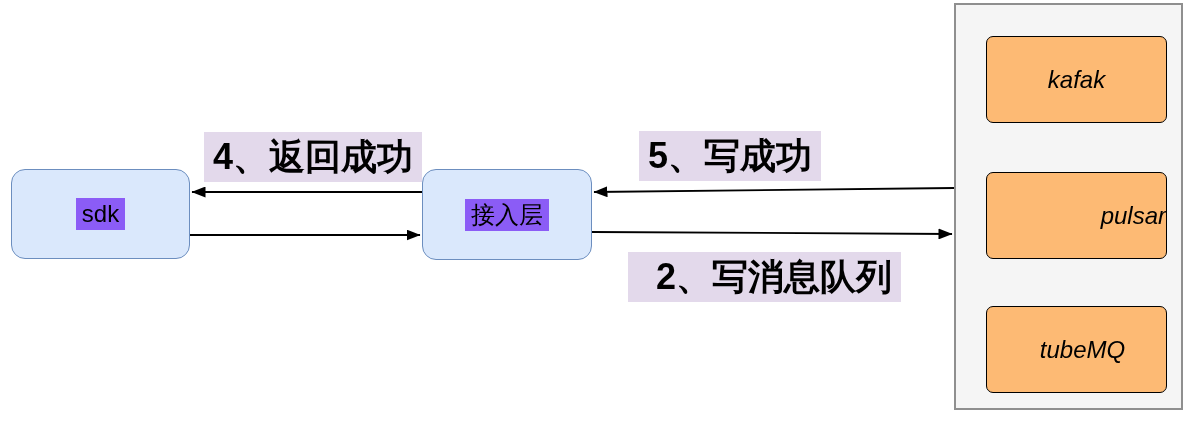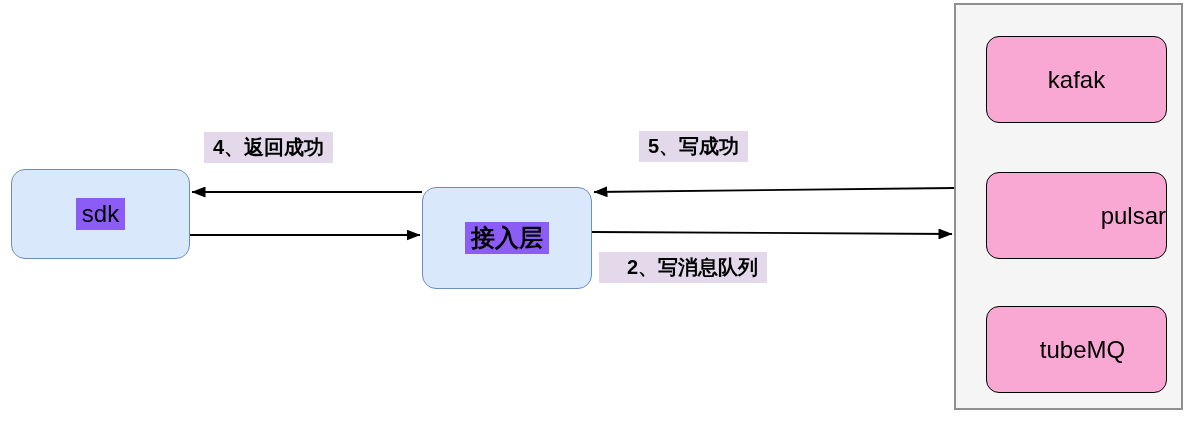--- a/index.html
+++ b/index.html
@@ -30,57 +30,58 @@
     box-sizing: border-box;
     font-size: 24px;
     color: #000000;
   }
   .node.blue {
     background: #dae8fc;
     border: 1.5px solid #6c8ebf;
     border-radius: 14px;
   }
   .node-sdk { left: 11px; top: 169px; width: 179px; height: 90px; }
-  .node-access { left: 422px; top: 187px; width: 170px; height: 102px; font-weight: bold; }
+  .node-access { left: 422px; top: 169px; width: 170px; height: 91px; }
   .node-text-bg {
     background: #8b5cf6;
     padding: 1px 6px;
     line-height: 1.25;
   }
   .mq-container {
     position: absolute;
     left: 954px; top: 3px;
     width: 229px; height: 407px;
     box-sizing: border-box;
     background: #f5f5f5;
     border: 2px solid #8f8f8f;
   }
   .node.purple {
-    background: #f9a8d4;
+    background: #fdba74;
     border: 1.6px solid #000000;
-    border-radius: 13px;
+    border-radius: 7px;
     left: 30px;
     width: 181px;
     height: 87px;
+    font-style: italic;
   }
   .node-kafak  { top: 31px; }
   .node-pulsar { top: 167px; height: 85px; justify-content: flex-end; }
   .node-tubemq { top: 301px; padding-left: 12px; }
   .edge-label {
     position: absolute;
     background: #e3d9eb;
     color: #000000;
-    font-size: 20px;
+    font-size: 36px;
     font-weight: bold;
     line-height: 1.2;
     padding: 3px 9px 4px 9px;
     white-space: nowrap;
   }
   .edge-label-1 { left: 200px; top: 251px; }
-  .edge-label-2 { left: 599px; top: 252px; padding-left: 28px; }
+  .edge-label-2 { left: 628px; top: 252px; padding-left: 28px; }
   .edge-label-3 { left: 639px; top: 131px; }
   .edge-label-4 { left: 204px; top: 132px; }
 </style>
 </head>
 <body>
 
 <div class="canvas">
 
   <svg class="arrow-layer" viewBox="0 0 1193 424" xmlns="http://www.w3.org/2000/svg">
     <defs>

